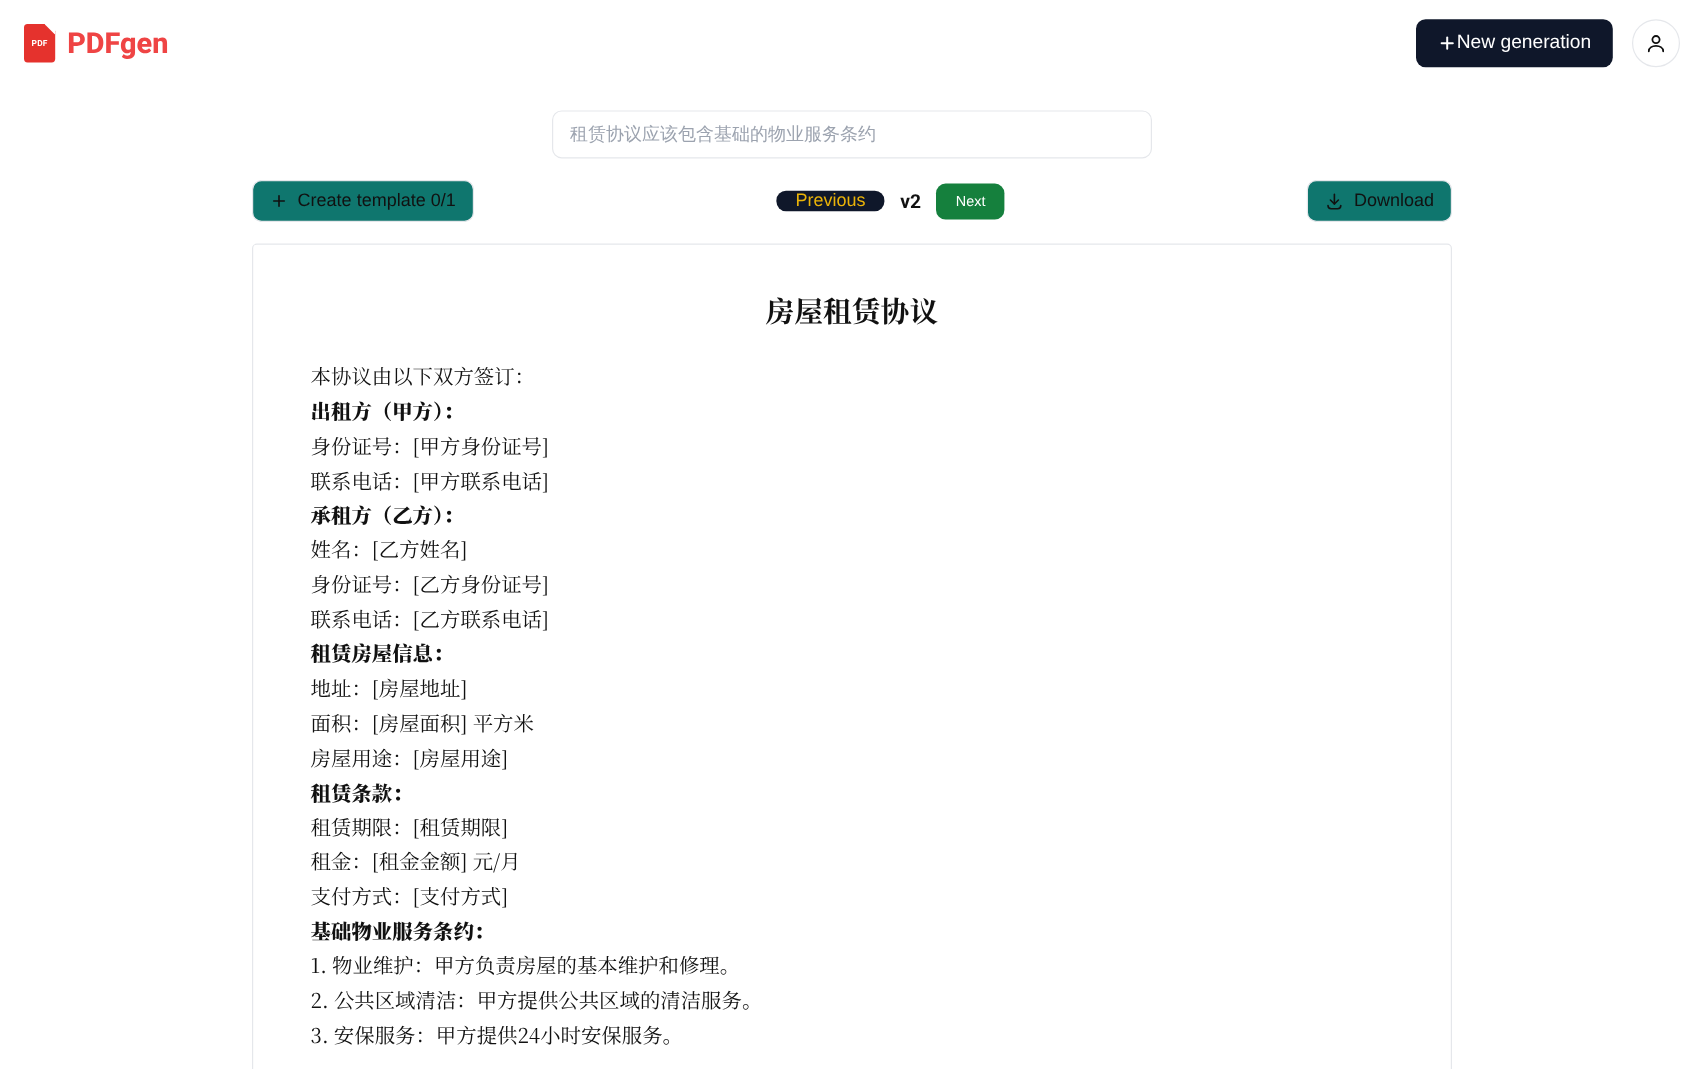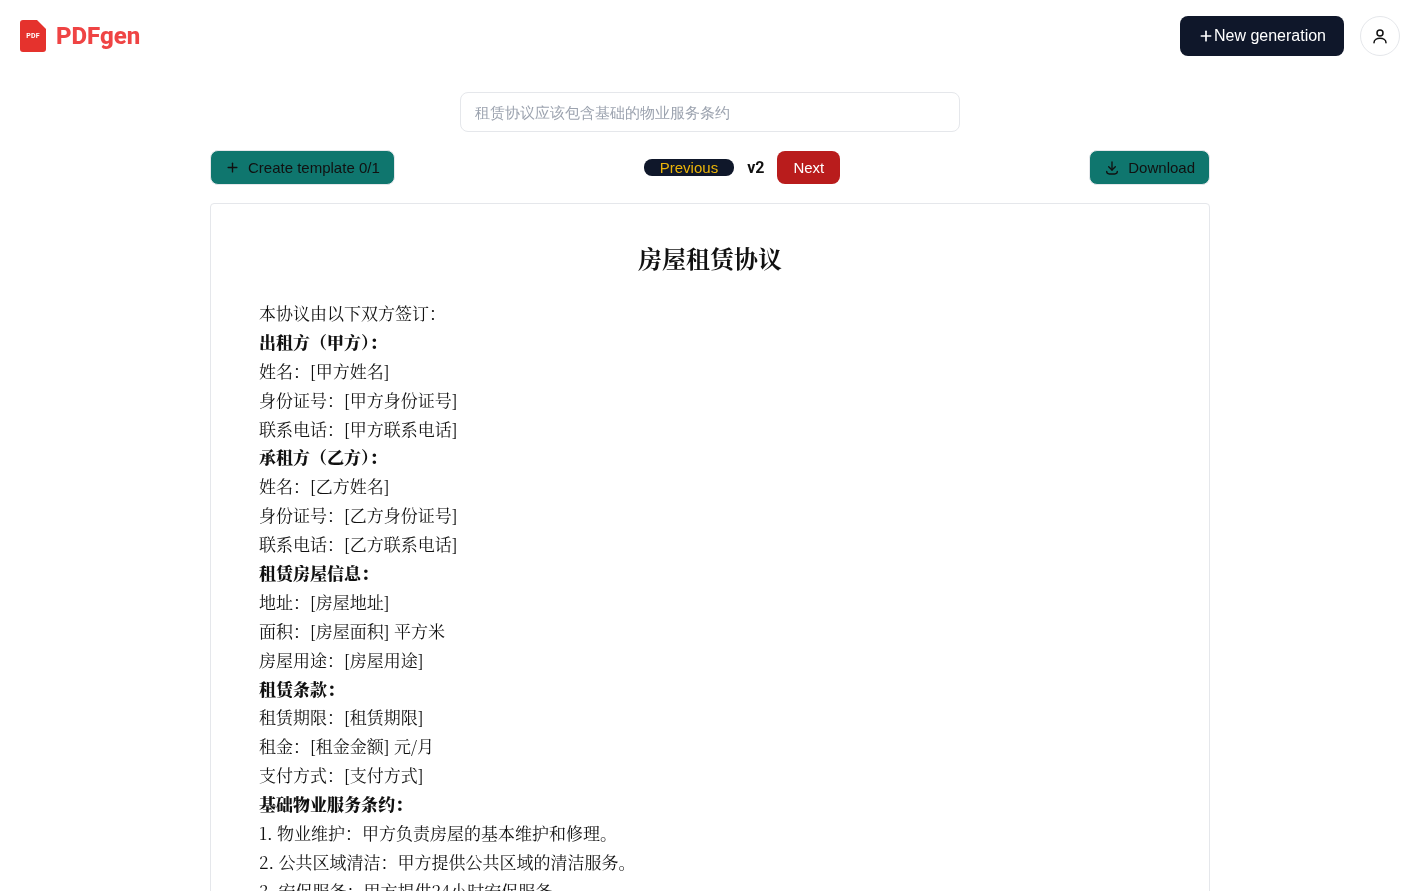--- a/index.html
+++ b/index.html
@@ -132,26 +132,26 @@
     background: #0f172a;
     color: #eab308;
     border: none;
     border-radius: 8px;
     padding: 0 16px;
     font-size: 15px;
     font-weight: 500;
     cursor: pointer;
   }
   .btn-gray {
-    background: #b91c1c;
+    background: #15803d;
     color: #fff;
     border: none;
     border-radius: 8px;
     padding: 8px 16px;
-    font-size: 15px;
+    font-size: 12px;
     font-weight: 500;
     cursor: pointer;
   }
   .version-label {
     font-size: 16px;
     font-weight: 700;
     margin: 0 1px;
     text-align: center;
   }
 
@@ -262,21 +262,20 @@
     </div>
   </div>
 
   <div class="doc-wrap">
     <div class="doc-scroll">
       <h1 class="doc-title">房屋租赁协议</h1>
       <div class="doc-content">
         <p class="intro">本协议由以下双方签订：</p>
 
         <p class="sect-head">出租方（甲方）：</p>
-        <p>姓名：[甲方姓名]</p>
         <p>身份证号：[甲方身份证号]</p>
         <p>联系电话：[甲方联系电话]</p>
 
         <p class="sect-head">承租方（乙方）：</p>
         <p>姓名：[乙方姓名]</p>
         <p>身份证号：[乙方身份证号]</p>
         <p>联系电话：[乙方联系电话]</p>
 
         <p class="sect-head">租赁房屋信息：</p>
         <p>地址：[房屋地址]</p>

